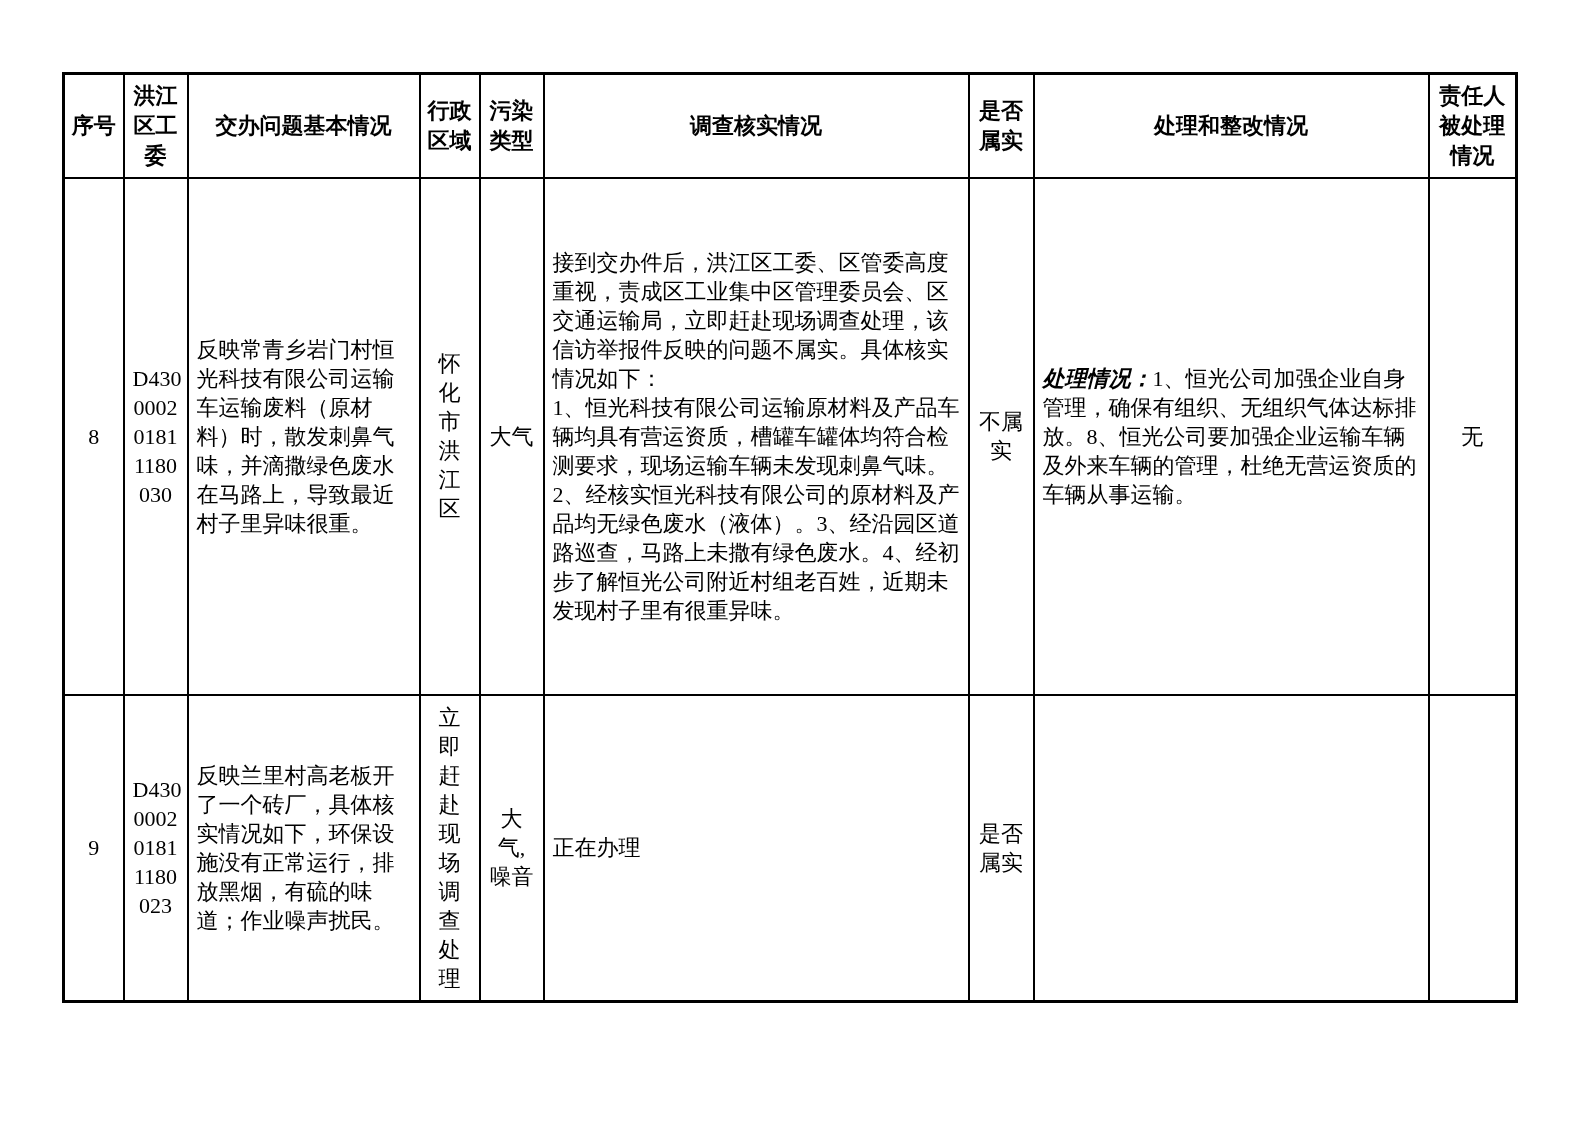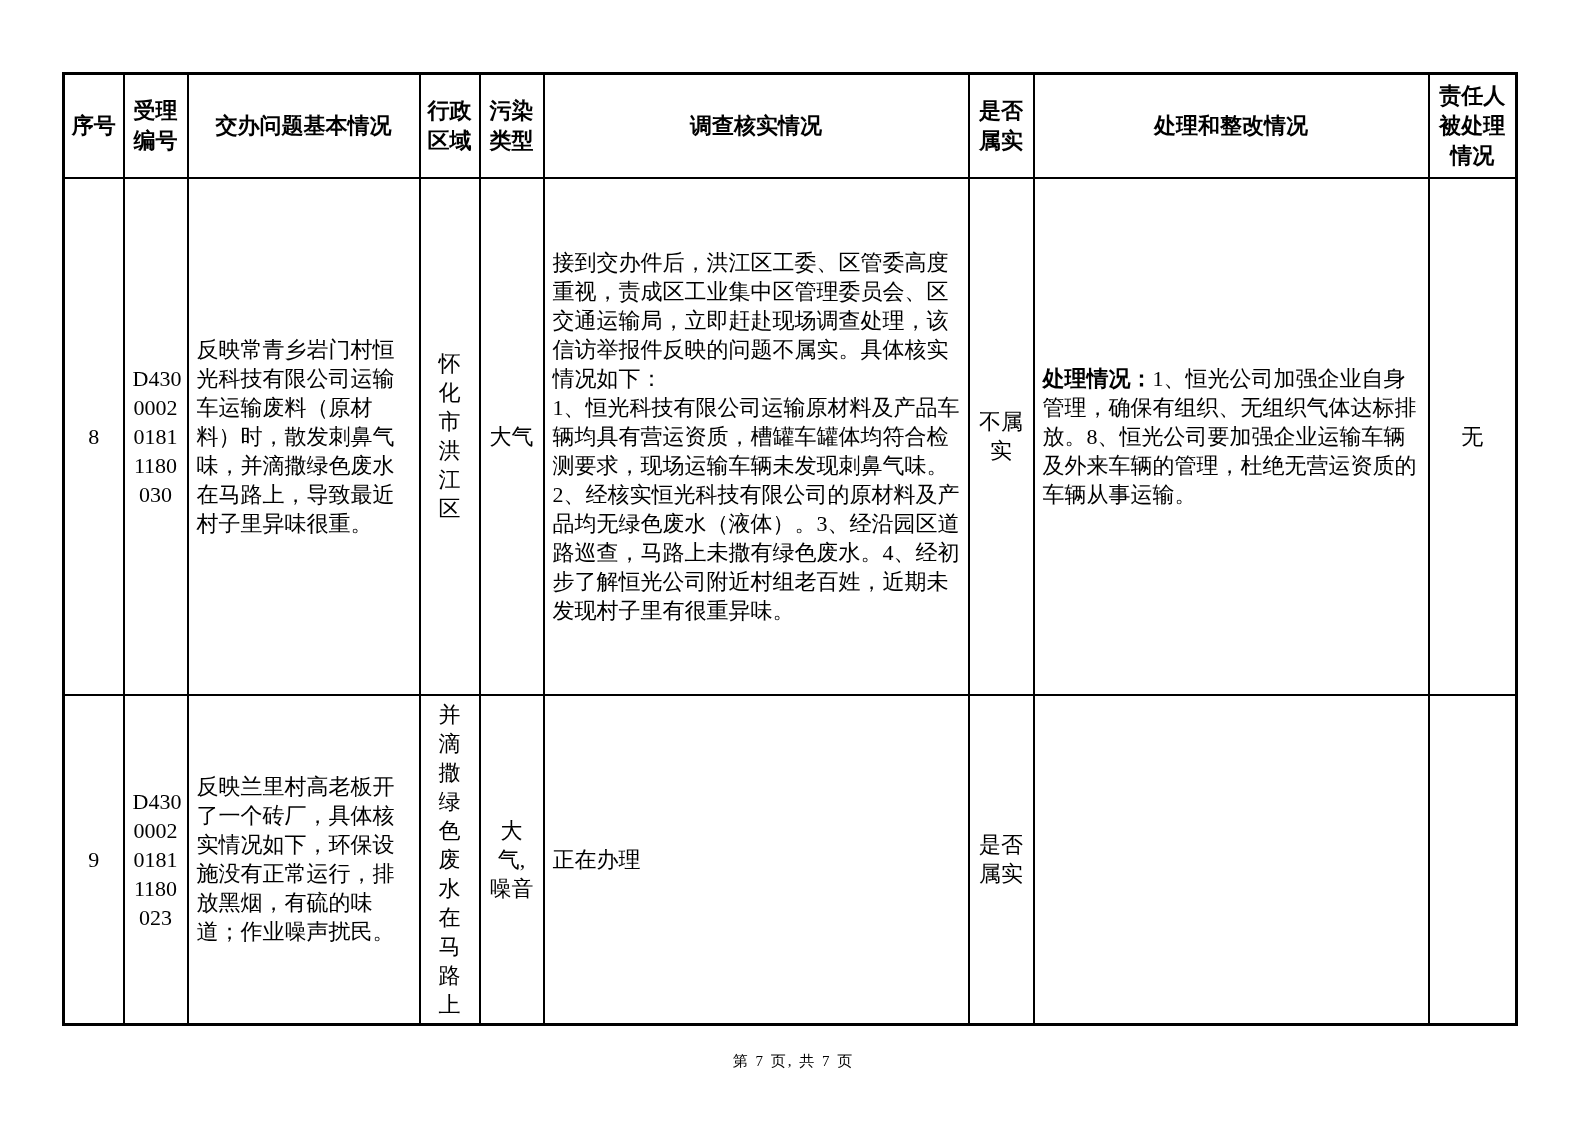--- a/index.html
+++ b/index.html
@@ -33,21 +33,21 @@
     line-height: 30px;
   }
   td { padding: 4px 8px; margin-top: 14px; }
   tr.header-row   { height: 104px; }
   tr.record-row-1 { height: 517px; }
   tr.record-row-2 { height: 307px; }
 
   .center { text-align: center; }
   .left   { text-align: left; }
   .pre    { white-space: pre-line; }
-  .handling-label { font-weight: bold; }
+  .handling-label { font-weight: bold; font-style: italic; }
 
   .page-footer {
     position: absolute;
     left: 0; top: 1052px;
     width: 100%;
     text-align: center;
     font-size: 15px;
     letter-spacing: 2px;
   }
 </style>
@@ -64,21 +64,21 @@
       <col style="width:60px">
       <col style="width:64px">
       <col style="width:425px">
       <col style="width:65px">
       <col style="width:395px">
       <col style="width:88px">
     </colgroup>
     <thead>
       <tr class="header-row">
         <th>序号</th>
-        <th>受理编号</th>
+        <th>洪江区工委</th>
         <th>交办问题基本情况</th>
         <th>行政区域</th>
         <th>污染类型</th>
         <th>调查核实情况</th>
         <th>是否属实</th>
         <th>处理和整改情况</th>
         <th>责任人被处理情况</th>
       </tr>
     </thead>
     <tbody>
@@ -99,26 +99,25 @@
         <td class="center">无</td>
       </tr>
       <tr class="record-row-2">
         <td class="center">9</td>
         <td class="center pre">D430
 0002
 0181
 1180
 023</td>
         <td class="left">反映兰里村高老板开了一个砖厂，具体核实情况如下，环保设施没有正常运行，排放黑烟，有硫的味道；作业噪声扰民。</td>
-        <td class="center">并滴撒绿色废水在马路上</td>
+        <td class="center">立即赶赴现场调查处理</td>
         <td class="center pre">大气,
 噪音</td>
         <td class="left pre">正在办理</td>
         <td class="center pre">是否属实</td>
         <td class="left"><span class="handling-label"></span><span></span></td>
         <td class="center"></td>
       </tr>
     </tbody>
   </table>
 
-  <div class="page-footer">第 7 页, 共 7 页</div>
 
 </div>
 
 </body></html>

